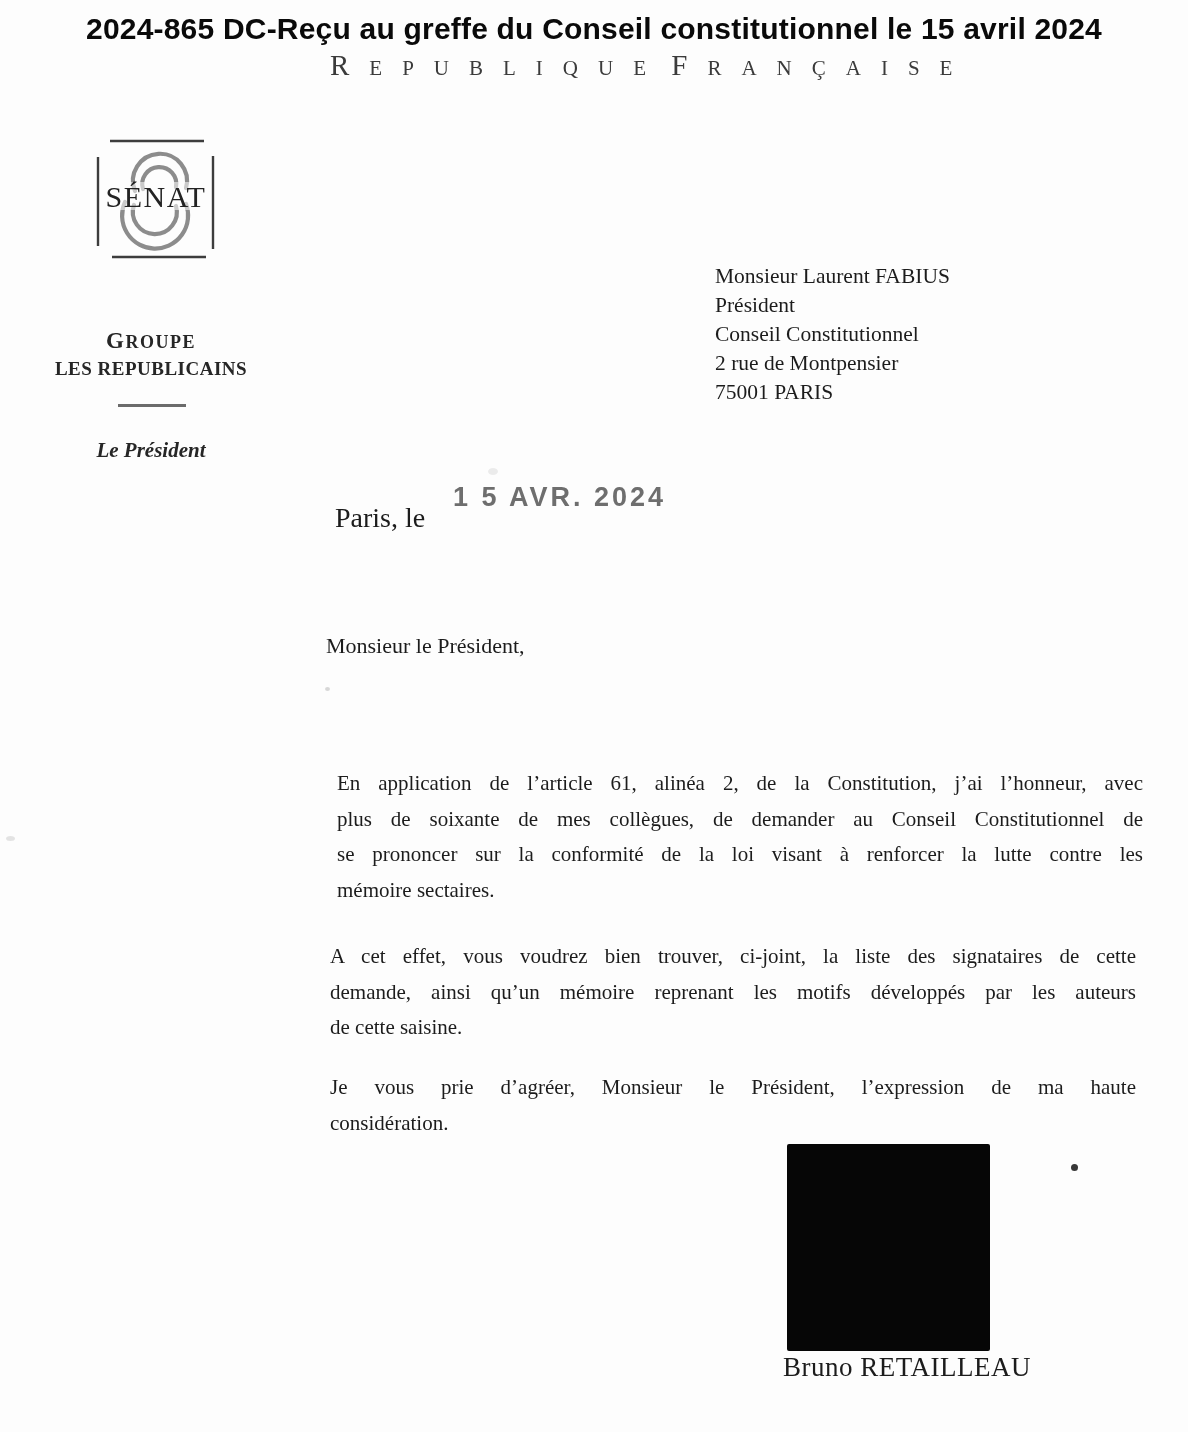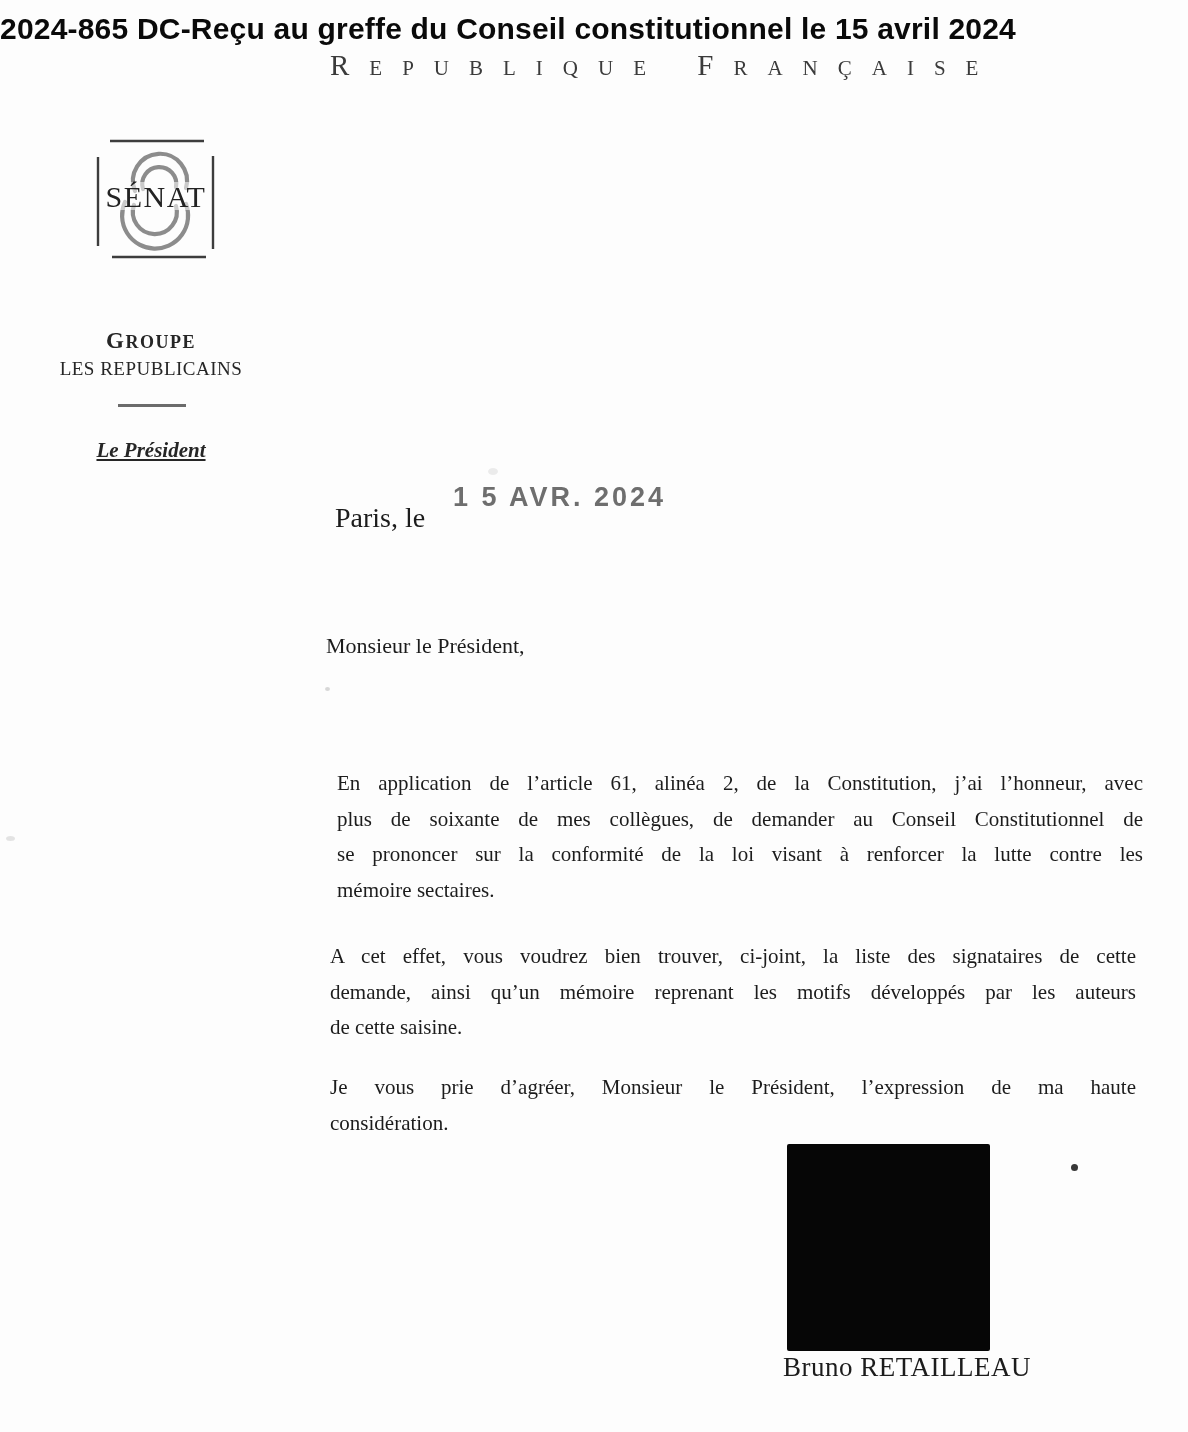--- a/index.html
+++ b/index.html
@@ -7,39 +7,40 @@
     position:relative;
     width:1188px;height:1432px;
     background:#fdfdfd;
     overflow:hidden;
     font-family:"Liberation Serif","DejaVu Serif",serif;
     color:#1c1c1c;
   }
   
   .registry-stamp{
     position:absolute;top:12px;left:0;width:100%;
+    text-align:center;
     font-family:"Liberation Sans","DejaVu Sans",sans-serif;
     font-weight:bold;font-size:30px;color:#0a0a0a;
     letter-spacing:0.2px;
   }
   
   .republique{
     position:absolute;top:49px;left:330px;
     font-size:21px;color:#3b3b3b;white-space:nowrap;
   }
   .caps-word{display:inline-block;letter-spacing:20px;}
   .caps-word::first-letter{font-size:29px;}
-  .caps-word + .caps-word{margin-left:26px;font-family:Liberation Serif, serif;}
+  .caps-word + .caps-word{font-family:Liberation Serif, serif;}
   
   .logo{position:absolute;left:94px;top:136px;width:124px;height:126px;}
   
   .lh{position:absolute;left:26px;width:250px;text-align:center;color:#262626;}
   .group-label{top:308px;font-weight:bold;font-size:18px;letter-spacing:1.5px;}
   .group-label::first-letter{font-size:23px;}
-  .group-name{top:358px;font-weight:normal;font-size:19px;letter-spacing:0.5px;}
+  .group-name{top:358px;font-weight:bold;font-size:19px;letter-spacing:0.5px;}
   .lh-divider{position:absolute;left:118px;top:404px;width:68px;height:3px;background:#6b6b6b;}
   .president-title{top:438px;font-style:italic;font-weight:bold;font-size:21px;}
   
   .recipient{position:absolute;left:715px;top:262px;font-size:21.5px;line-height:29px;}
   
   .place{position:absolute;left:335px;top:502px;font-size:28px;}
   .date-stamp{
     position:absolute;left:453px;top:482px;
     font-family:Liberation Sans, sans-serif;
     font-weight:bold;font-size:27px;letter-spacing:3px;
@@ -85,22 +86,29 @@
       <path d="M 92 68 A 33 33 0 1 1 31 66"></path>
       <path d="M 82 70 A 22 22 0 1 1 40 69"></path>
     </g>
     <rect x="8" y="46" width="108" height="28" fill="rgba(253,253,253,0.55)"></rect>
     <text x="62" y="71" text-anchor="middle" font-family="Liberation Serif, DejaVu Serif, serif" font-size="30" letter-spacing="1.5" fill="#232323">SÉNAT</text>
   </svg>
 
   <div class="lh group-label" style="position:absolute;top:308px;margin-top:20px;">GROUPE</div>
   <div class="lh group-name" style="position:absolute;top:358px;">LES REPUBLICAINS</div>
   <div class="lh-divider"></div>
-  <div class="lh president-title" style="position:absolute;top:438px;text-decoration:underline;">Le Président</div>
+  <div class="lh president-title" style="position:absolute;top:438px;">Le Président</div>
 
+  <div class="recipient">
+    <div>Monsieur Laurent FABIUS</div>
+    <div>Président</div>
+    <div>Conseil Constitutionnel</div>
+    <div>2 rue de Montpensier</div>
+    <div>75001 PARIS</div>
+  </div>
 
   <div class="place">Paris, le</div>
   <div class="date-stamp">1 5 AVR. 2024</div>
 
   <div class="salutation">Monsieur le Président,</div>
 
   <div class="para p1">
     <div class="jline">En application de l’article 61, alinéa 2, de la Constitution, j’ai l’honneur, avec</div>
     <div class="jline">plus de soixante de mes collègues, de demander au Conseil Constitutionnel de</div>
     <div class="jline">se prononcer sur la conformité de la loi visant à renforcer la lutte contre les</div>

